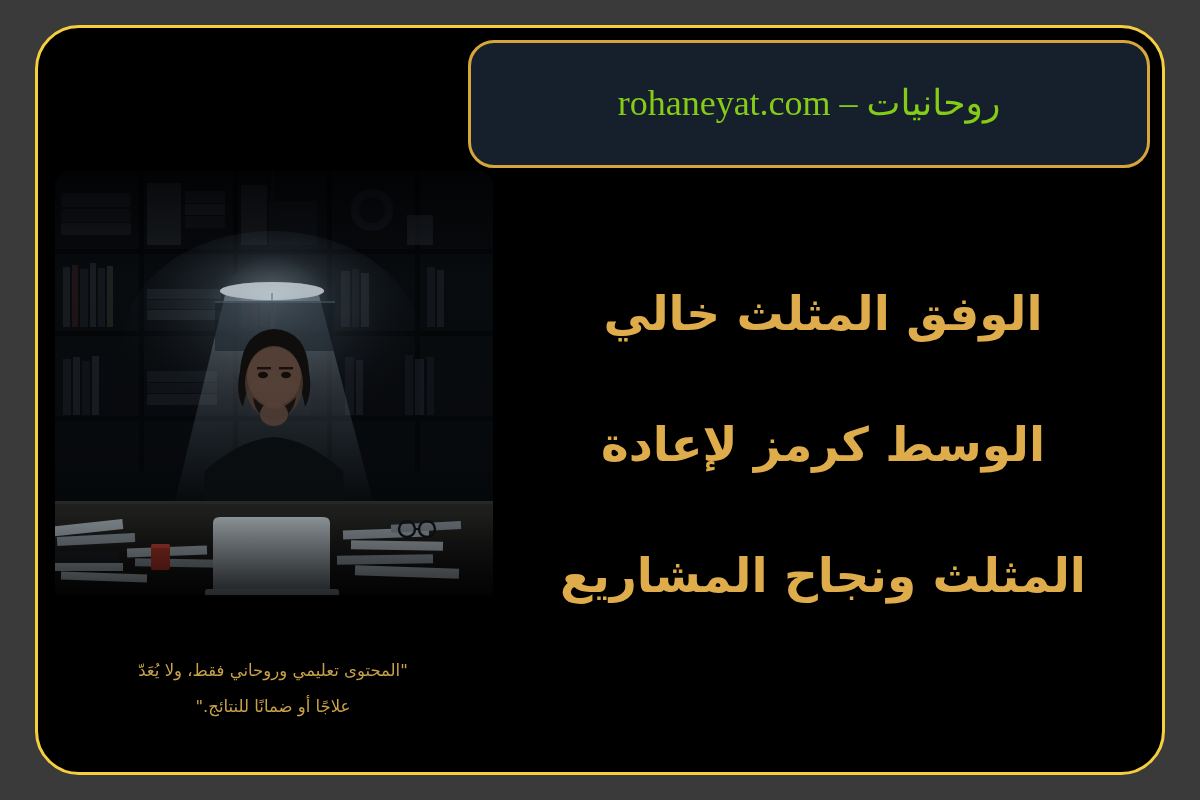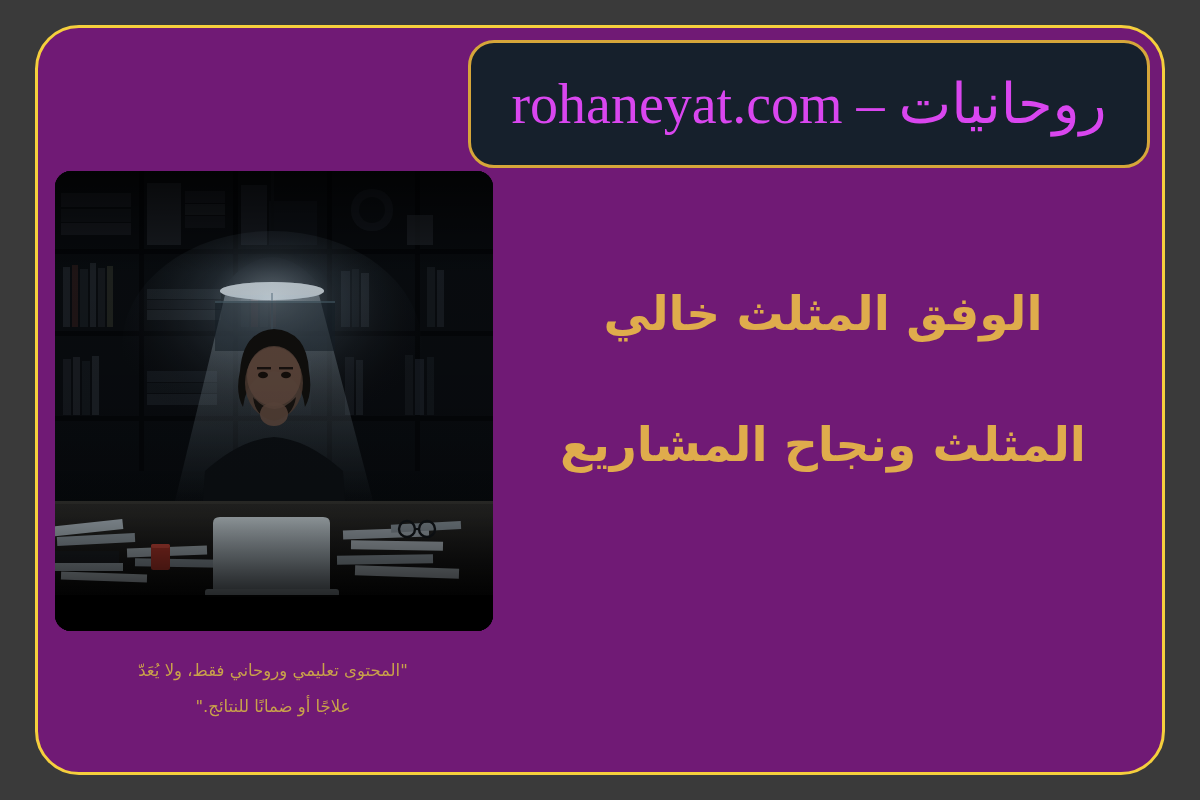--- a/index.html
+++ b/index.html
@@ -17,44 +17,44 @@
     position:relative;
     width:1200px; height:800px;
     background:#3a3a3a;
   }
 
   
   .card {
     position:absolute;
     left:35px; top:25px;
     width:1130px; height:750px;
-    background:#701a75;
+    background:#000000;
     border:3px solid #f5cf3d;
     border-radius:44px;
     overflow:hidden;
   }
 
   
   .badge {
     position:absolute;
     left:468px; top:40px;
     width:682px; height:128px;
     background:#16202c;
     border:3px solid #d6a63a;
     border-radius:26px;
     display:flex;
     align-items:center;
     justify-content:center;
     padding:0 18px;
   }
   .badge-text {
     font-family:"Liberation Serif", "DejaVu Serif", serif;
-    font-size:56px;
+    font-size:36px;
     line-height:1.05;
-    color:#d946ef;
+    color:#84cc16;
     white-space:nowrap;
     direction:rtl;
     unicode-bidi:isolate;
   }
 
   
   .photo {
     position:absolute;
     left:17px; top:143px;
     width:438px; height:460px;
@@ -264,20 +264,21 @@
         </g>
 
         <rect x="0" y="424" width="438" height="40" fill="#000000" opacity="0.96"></rect>
 
         <rect x="0" y="0" width="438" height="460" fill="url(#vign)"></rect>
       </svg>
     </div>
 
     <div class="title">
       <div class="title-line">الوفق المثلث خالي</div>
+      <div class="title-line">الوسط كرمز لإعادة</div>
       <div class="title-line">المثلث ونجاح المشاريع</div>
     </div>
 
     <div class="disclaimer">
       <div>"المحتوى تعليمي وروحاني فقط، ولا يُعَدّ</div>
       <div>علاجًا أو ضمانًا للنتائج."</div>
     </div>
 
   </div>
 

